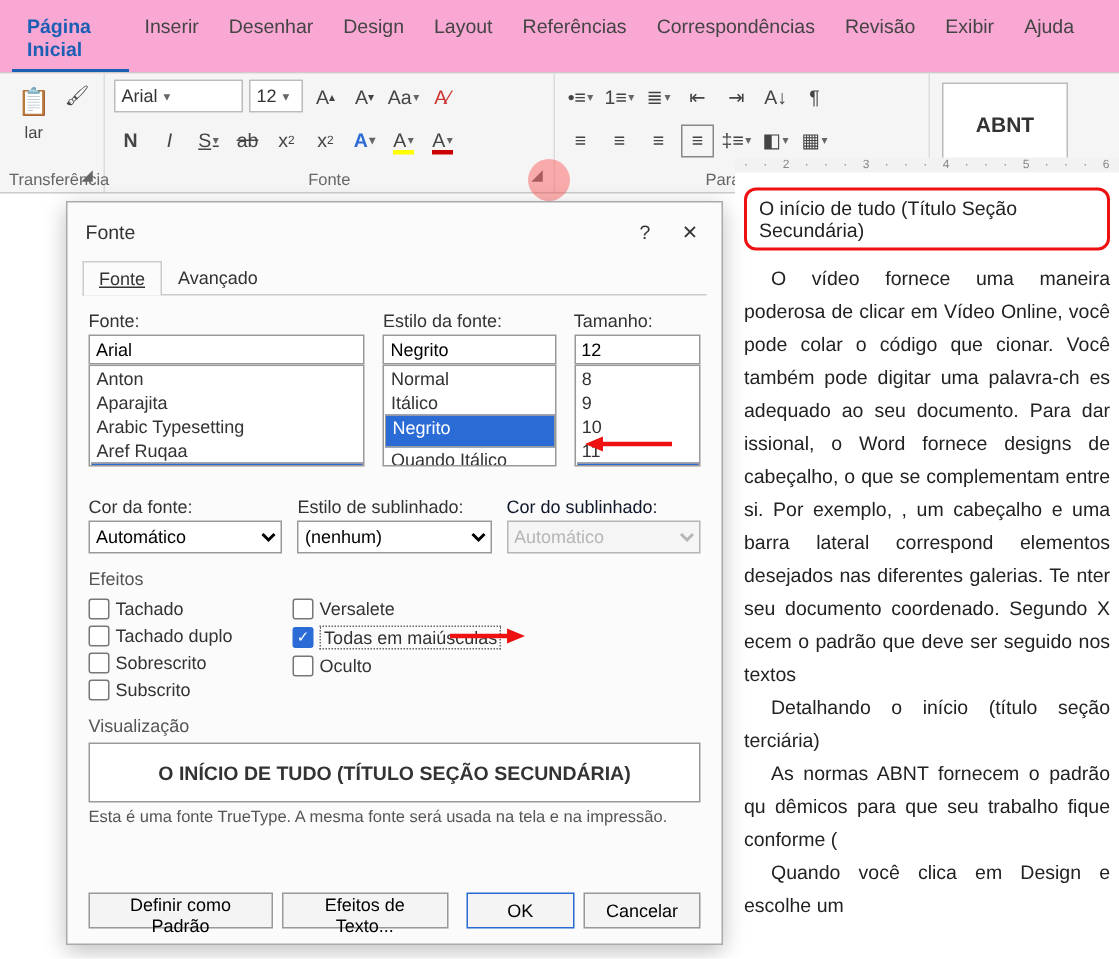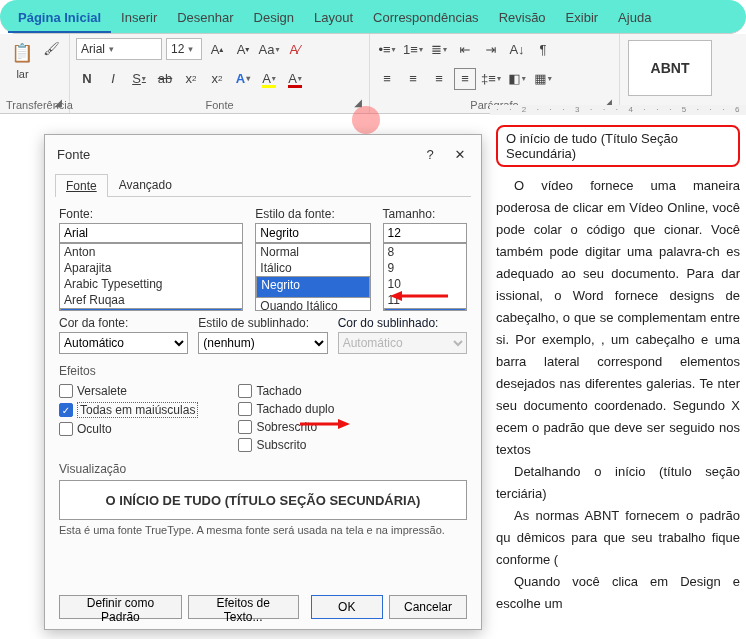--- a/index.html
+++ b/index.html
@@ -8,21 +8,21 @@
     font-family: "Segoe UI", Arial, sans-serif;
     font-size: 12px;
     background: #fff;
     color: #333;
     width: 746px;
     height: 639px;
     overflow: hidden;
     position: relative;
   }
   
-  .ribbon-tabs { display: flex; gap: 0; padding: 4px 20px 0 8px; border-bottom: 1px solid #ccc; background:#5eead4;border-radius:21px;}
+  .ribbon-tabs { display: flex; gap: 0; padding: 4px 20px 0 8px; border-bottom: 1px solid #ccc; background:#f9a8d4;}
   .ribbon-tab { padding: 6px 10px; font-size: 13px; color:#444; cursor:pointer;}
   .ribbon-tab.active { color:#1a5fb4; border-bottom:2px solid #1a5fb4; font-weight:600;}
   
   .ribbon-body { display:flex; background:#f5f5f5; border-bottom:1px solid #ccc; height:80px;}
   .rgroup { border-right:1px solid #ddd; padding:4px 6px 2px 6px; display:flex; flex-direction:column; justify-content:space-between; position:relative;}
   .rgroup-label { text-align:center; font-size:11px; color:#666; padding-top:2px;}
   .rgroup-launcher { position:absolute; right:4px; bottom:4px; width:14px; height:14px; font-size:10px; color:#666; display:flex; align-items:center; justify-content:center; cursor:pointer;}
   .rrow { display:flex; align-items:center; gap:4px; }
   .combo { display:flex; align-items:center; border:1px solid #bbb; background:#fff; height:22px; padding:0 4px; font-size:12px;}
   .combo.font-name { width:86px;}
@@ -54,21 +54,21 @@
   .dlg-body { padding:10px 14px 6px 14px;}
   .fld-label { font-size:12px; margin-bottom:2px; display:block;}
   .txt { width:100%; height:20px; border:1px solid #999; background:#fff; padding:0 4px; font-size:12px;}
   .listbox { width:100%; height:68px; border:1px solid #999; background:#fff; overflow-y:auto; font-size:12px;}
   .listbox .opt { padding:1px 4px; cursor:pointer;}
   .listbox .opt.sel { background:#2a6bd6; color:#fff;}
   .cols3 { display:flex; gap:12px;}
   .col-font { flex:1 1 48%;}
   .col-style { flex:1 1 30%;}
   .col-size { flex:1 1 22%;}
-  .row2 { display:flex; gap:10px; margin-top:5px;justify-content:center;}
+  .row2 { display:flex; gap:10px; margin-top:20px;justify-content:center;}
   .sel { height:22px; border:1px solid #999; background:#fff; font-size:12px; width:100%;}
   .sel.disabled { color:#999; background:#f3f3f3;}
   .effects { margin-top:10px;}
   .effects-title { font-size:12px; color:#555; margin-bottom:4px;}
   .chk-row { display:flex; align-items:center; gap:4px; font-size:12px; padding:2px 0;}
   .chk { width:14px; height:14px; border:1px solid #777; border-radius:2px; display:inline-flex; align-items:center; justify-content:center; background:#fff;}
   .chk.checked { background:#2a6bd6; border-color:#2a6bd6; color:#fff; font-size:10px;}
   .eff-cols { display:flex; gap:40px;}
   .dotted-focus { border:1px dotted #666; padding:0 2px;}
   .preview-label { font-size:12px; color:#555; margin:8px 0 4px 0;}
@@ -83,20 +83,21 @@
 </style>
 </head>
 <body>
 
 <div class="ribbon-tabs">
   <div class="ribbon-tab active">Página Inicial</div>
   <div class="ribbon-tab">Inserir</div>
   <div class="ribbon-tab">Desenhar</div>
   <div class="ribbon-tab">Design</div>
   <div class="ribbon-tab">Layout</div>
+  <div class="ribbon-tab">Referências</div>
   <div class="ribbon-tab">Correspondências</div>
   <div class="ribbon-tab">Revisão</div>
   <div class="ribbon-tab">Exibir</div>
   <div class="ribbon-tab">Ajuda</div>
 </div>
 
 <div class="ribbon-body">
 
   <div class="rgroup" style="width:70px">
     <div class="rrow" style="justify-content:center; flex:1; align-items:flex-start;">
@@ -242,47 +243,47 @@
         <select class="sel disabled" disabled=""><option>Automático</option></select>
       </div>
     </div>
 
     <div class="effects">
       <div class="effects-title">Efeitos</div>
       <div class="eff-cols">
         <div>
           <label class="chk-row">
               <span class="chk"></span>
+              <span>Tachado</span>
+            </label>
+          <label class="chk-row">
+              <span class="chk"></span>
+              <span>Tachado duplo</span>
+            </label>
+          <label class="chk-row">
+              <span class="chk"></span>
+              <span>Sobrescrito</span>
+            </label>
+          <label class="chk-row">
+              <span class="chk"></span>
+              <span>Subscrito</span>
+            </label>
+        </div>
+        <div>
+          <label class="chk-row">
+              <span class="chk"></span>
               <span>Versalete</span>
             </label>
           <label class="chk-row">
               <span class="chk checked">✓</span>
               <span class="dotted-focus">Todas em maiúsculas</span>
             </label>
           <label class="chk-row">
               <span class="chk"></span>
               <span>Oculto</span>
-            </label>
-        </div>
-        <div>
-          <label class="chk-row">
-              <span class="chk"></span>
-              <span>Tachado</span>
-            </label>
-          <label class="chk-row">
-              <span class="chk"></span>
-              <span>Tachado duplo</span>
-            </label>
-          <label class="chk-row">
-              <span class="chk"></span>
-              <span>Sobrescrito</span>
-            </label>
-          <label class="chk-row">
-              <span class="chk"></span>
-              <span>Subscrito</span>
             </label>
         </div>
       </div>
     </div>
 
     <div class="preview-label">Visualização</div>
     <div class="preview-box">O INÍCIO DE TUDO (TÍTULO SEÇÃO SECUNDÁRIA)</div>
     <div class="hint">Esta é uma fonte TrueType. A mesma fonte será usada na tela e na impressão.</div>
   </div>
 

